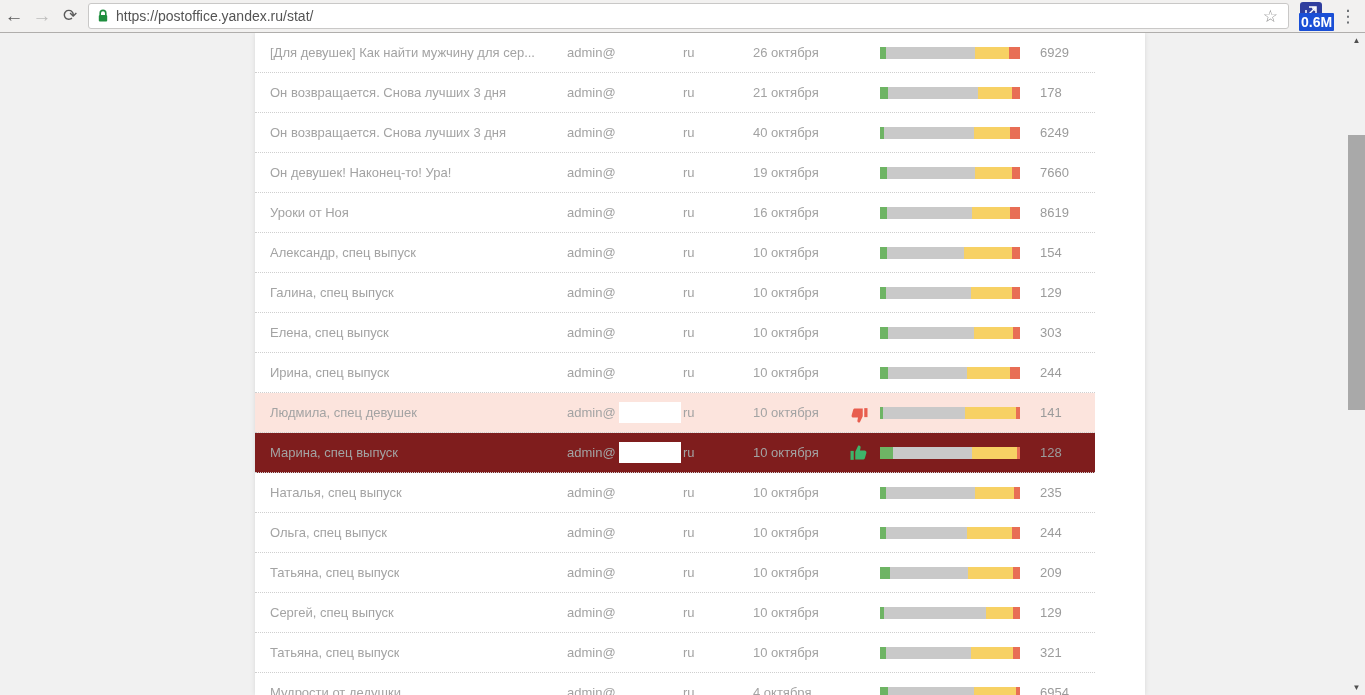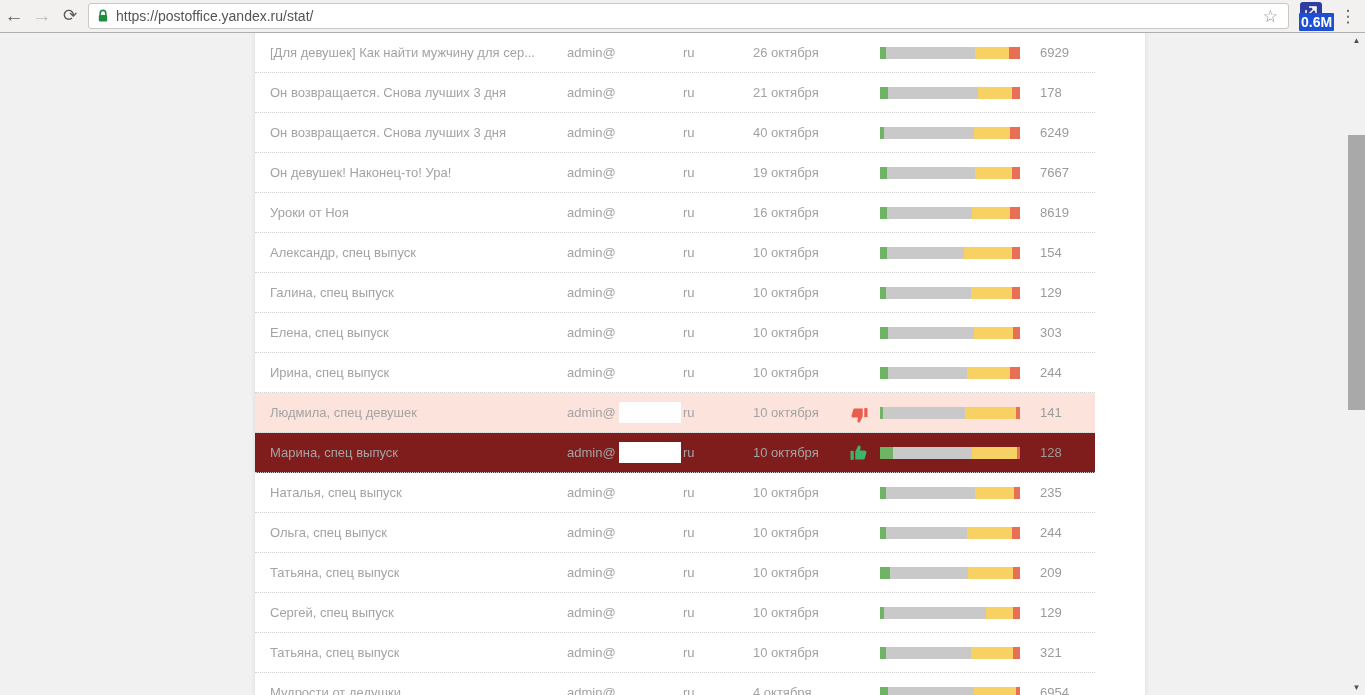--- a/index.html
+++ b/index.html
@@ -143,21 +143,21 @@
         <div class="row">
     <span class="cell c-name">Он девушек! Наконец-то! Ура!</span>
     <span class="cell c-email">admin@</span>
     <span class="redact"></span>
     <span class="cell c-tld">ru</span>
     <span class="cell c-date">19 октября</span>
 
     <span class="bar">
       <span class="seg" style="width: 5%; background: rgb(110, 180, 100);"></span><span class="seg" style="width: 63%; background: rgb(201, 201, 201);"></span><span class="seg" style="width: 26%; background: rgb(247, 209, 100);"></span><span class="seg" style="width: 6%; background: rgb(232, 110, 85);"></span>
     </span>
-    <span class="cell c-val">7667</span>
+    <span class="cell c-val">7660</span>
   </div>
         <div class="row">
     <span class="cell c-name">Уроки от Ноя</span>
     <span class="cell c-email">admin@</span>
     <span class="redact"></span>
     <span class="cell c-tld">ru</span>
     <span class="cell c-date">16 октября</span>
 
     <span class="bar">
       <span class="seg" style="width: 5%; background: rgb(110, 180, 100);"></span><span class="seg" style="width: 61%; background: rgb(201, 201, 201);"></span><span class="seg" style="width: 27%; background: rgb(247, 209, 100);"></span><span class="seg" style="width: 7%; background: rgb(232, 110, 85);"></span>

